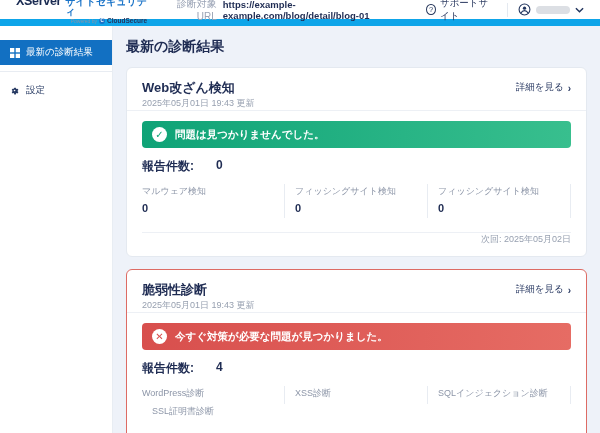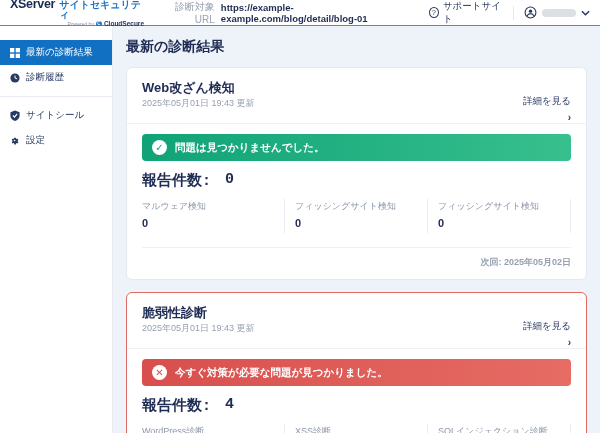--- a/index.html
+++ b/index.html
@@ -3,22 +3,22 @@
 <meta charset="utf-8">
 <style>
   * { margin:0; padding:0; box-sizing:border-box; }
   html,body { width:600px; height:433px; overflow:hidden; }
   body {
     font-family:"Liberation Sans","DejaVu Sans",sans-serif;
     background:#eef2f9; color:#1f2c53; display:flex; flex-direction:column;
   }
   
   .topbar {
-    height:26px; background:#fff; border-bottom:1px solid #0ea5e9;
-    display:flex; align-items:center; padding:0 10px; flex:0 0 auto;
+    height:26px; background:#fff; border-bottom:7px solid #0ea5e9;
+    display:flex; align-items:center; padding:0 16px; flex:0 0 auto;
   }
   .logo { display:flex; flex-direction:column; line-height:1; margin-right:14px; }
   .logo-row { display:flex; align-items:baseline; gap:4px; }
   .logo-brand { font-size:12.5px; font-weight:bold; color:#1a2b52; letter-spacing:-0.3px; }
   .logo-product { font-size:10px; font-weight:bold; color:#1b74c8; }
   .logo-powered { font-size:5px; color:#8a93a6; align-self:flex-end; margin-top:1px; display:flex; align-items:center; gap:2px; }
   .logo-powered .cs { color:#22355e; font-weight:bold; font-size:6.5px; }
   .cs-mark { display:inline-block; width:6px; height:6px; border-radius:50%; background:#1b74c8; color:#fff; font-size:4.5px; line-height:6px; text-align:center; font-weight:bold; }
   .urlgroup { display:flex; align-items:center; gap:6px; }
   .url-label { font-size:10px; color:#9aa3b5;text-align:right; }
@@ -37,37 +37,37 @@
   .nav-item svg { flex:0 0 auto; }
   .nav-divider { border-top:1px solid #e8ecf2; margin:6px 0; }
   .main { flex:1 1 auto; padding:12px 13px 0; display:flex; flex-direction:column; min-width:0; }
   .page-title { font-size:14px; font-weight:bold; color:#1f2c53; margin-bottom:11px; }
   
   .card { background:#fff; border:1px solid #e4e9f0; border-radius:6px; margin-bottom:12px; }
   .card.danger-card { border:1px solid #dd6b64; }
   .card-head { display:flex; align-items:flex-start; padding:11px 15px 0; border-bottom:1px solid #edf0f5; }
   .card-title { font-size:13px; font-weight:bold; color:#1f2c53; }
   .card-updated { font-size:9px; color:#97a0b0; }
-  .detail-link { margin-left:auto; font-size:9.5px; color:#2a3a63; display:flex; align-items:flex-end; gap:4px; cursor:pointer; margin-top:16px;flex-direction:column; }
+  .detail-link { margin-left:auto; font-size:9.5px; color:#2a3a63; display:flex; align-items:flex-end; gap:4px; cursor:pointer; margin-top:2px; }
   .detail-link .chev { font-weight:bold; font-size:10px; }
   .card-body { padding:10px 15px 10px; }
   .alert { display:flex; align-items:center; gap:8px; border-radius:4px; padding:6px 10px; color:#fff; font-size:10.5px; font-weight:bold; margin-bottom:10px; }
   .alert.ok { background:linear-gradient(90deg,#0fa377,#38bf8e); }
   .alert.danger { background:linear-gradient(90deg,#d84f4d,#e66c64); }
   .alert-badge { width:15px; height:15px; border-radius:50%; background:#fff; display:flex; align-items:center; justify-content:center; font-size:10px; font-weight:bold; flex:0 0 auto; }
   .alert.ok .alert-badge { color:#0fa377; }
   .alert.danger .alert-badge { color:#d84f4d; }
-  .report-row { font-size:15px; font-weight:bold; color:#1f2c53; margin-bottom:9px; display:flex; gap:14px;font-family:Liberation Mono, monospace; }
+  .report-row { font-size:12px; font-weight:bold; color:#1f2c53; margin-bottom:9px; display:flex; gap:22px; }
   .metrics { display:grid; grid-template-columns:repeat(3,1fr); margin-bottom:9px; }
   .metric { padding:1px 8px 4px 0; }
   .metric + .metric { padding-left:10px; }
   .metric.bordered { border-right:1px solid #e8ecf2; }
   .metric-label { font-size:9px; color:#8d96a8; }
   .metric-value { font-size:11px; font-weight:bold; color:#1f2c53; margin-top:4px; }
-  .card-foot { border-top:1px solid #edf0f5; padding-top:8px; display:flex; align-items:center; justify-content:flex-end; gap:10px;font-weight:bold; }
+  .card-foot { border-top:1px solid #edf0f5; display:flex; align-items:center; justify-content:flex-end; gap:10px; }
   .next-date { font-size:9px; color:#97a0b0; }
 </style>
 </head>
 <body>
 
 <header class="topbar">
   <div class="logo">
     <div class="logo-row">
       <span class="logo-brand">XServer</span>
       <span class="logo-product">サイトセキュリティ</span>
@@ -107,35 +107,21 @@
   <nav class="sidebar">
     <div class="nav-item active">
       <svg width="10" height="10" viewBox="0 0 10 10">
         <rect x="0" y="0" width="4.3" height="4.3" fill="currentColor"></rect>
         <rect x="5.7" y="0" width="4.3" height="4.3" fill="currentColor"></rect>
         <rect x="0" y="5.7" width="4.3" height="4.3" fill="currentColor"></rect>
         <rect x="5.7" y="5.7" width="4.3" height="4.3" fill="currentColor"></rect>
       </svg>
       <span>最新の診断結果</span>
     </div>
-    <div class="nav-item">
-      <svg width="10" height="10" viewBox="0 0 24 24">
-        <circle cx="12" cy="12" r="11" fill="#273a63"></circle>
-        <polyline points="12,6 12,12 17,14" fill="none" stroke="#fff" stroke-width="2.4"></polyline>
-      </svg>
-      <span>診断履歴</span>
-    </div>
     <div class="nav-divider"></div>
-    <div class="nav-item">
-      <svg width="10" height="11" viewBox="0 0 24 26">
-        <path d="M12 1 L23 5 V13 C23 20 18 24 12 26 C6 24 1 20 1 13 V5 Z" fill="#273a63"></path>
-        <polyline points="7,13 11,17 17,9" fill="none" stroke="#fff" stroke-width="2.6"></polyline>
-      </svg>
-      <span>サイトシール</span>
-    </div>
     <div class="nav-item">
       <svg width="10" height="10" viewBox="0 0 24 24">
         <path fill="#273a63" d="M12 8a4 4 0 100 8 4 4 0 000-8zm9.4 5.6l2-1.6-2-3.4-2.4.9a8 8 0 00-2-1.2L16.6 6h-4l-.4 2.3a8 8 0 00-2 1.2l-2.4-.9-2 3.4 2 1.6a8 8 0 000 2.4l-2 1.6 2 3.4 2.4-.9a8 8 0 002 1.2l.4 2.3h4l.4-2.3a8 8 0 002-1.2l2.4.9 2-3.4-2-1.6a8 8 0 000-2.4z" transform="translate(-1.3 -1.6) scale(0.92)"></path>
         <circle cx="10.9" cy="10.8" r="2" fill="#fff"></circle>
       </svg>
       <span>設定</span>
     </div>
   </nav>
 
   <main class="main">

